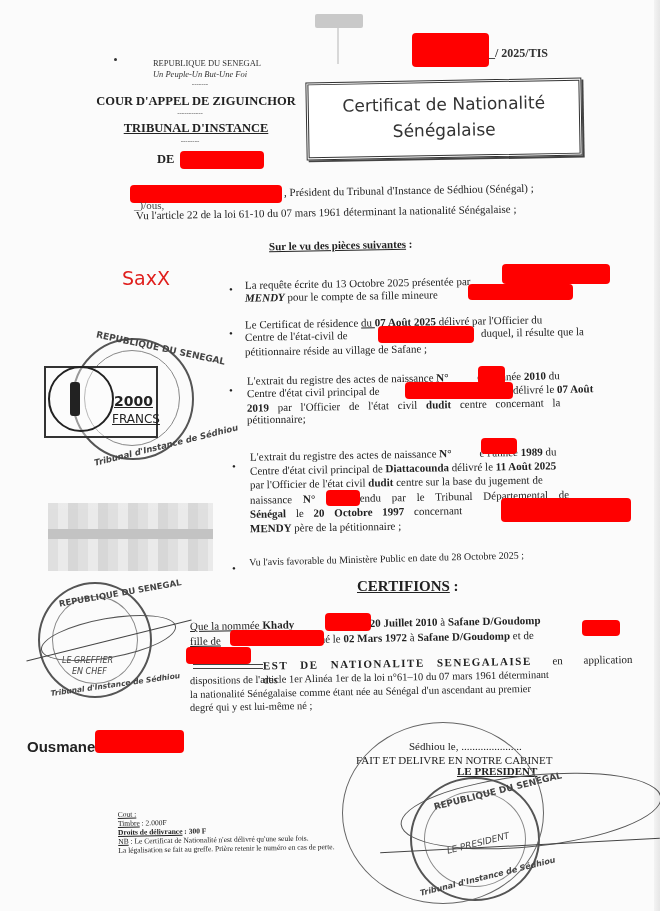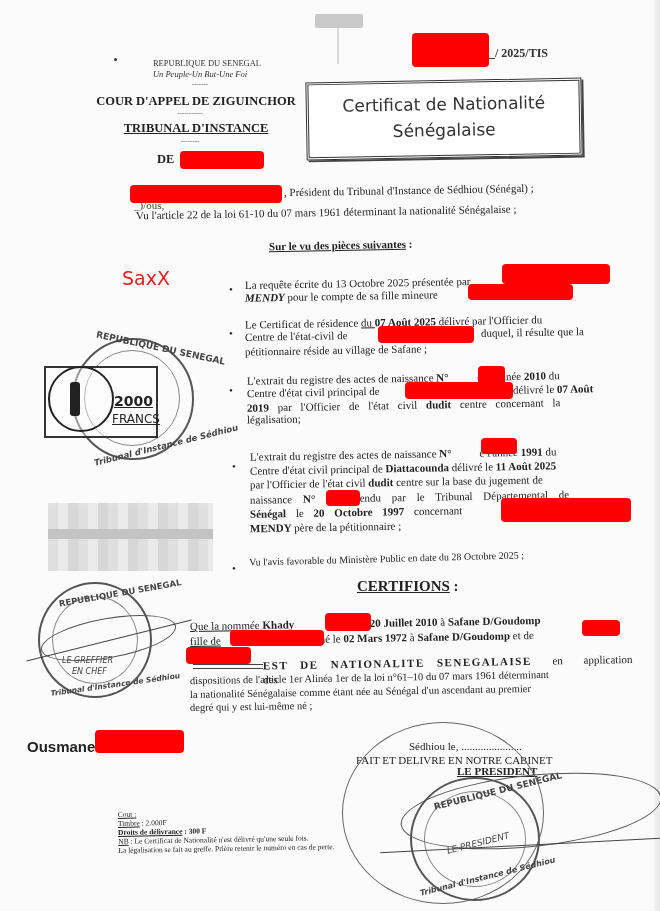--- a/index.html
+++ b/index.html
@@ -73,24 +73,24 @@
 <div class="abs para" style="left:481px;top:326px;transform:rotate(-1deg);">duquel, il résulte que la</div>
 <div class="abs para" style="left:245px;top:344px;transform:rotate(-1deg);">pétitionnaire réside au village de Safane ;</div>
 
 <div class="bullet" style="left:229px;top:384px;">•</div>
 <div class="abs para" style="left:247px;top:372px;transform:rotate(-1deg);"><span>L'extrait du registre des actes de naissance </span><b>N°</b><span style="display:inline-block;width:26px;"></span><span> de l'année </span><b>2010</b><span> du</span></div>
 <div class="redact" style="left:478px;top:366px;width:27px;height:19px;"></div>
 <div class="abs para" style="left:247px;top:386px;transform:rotate(-1deg);">Centre d'état civil principal de</div>
 <div class="redact" style="left:405px;top:382px;width:108px;height:17px;"></div>
 <div class="abs para" style="left:513px;top:383px;transform:rotate(-1deg);"><span>délivré le </span><b>07 Août</b></div>
 <div class="abs para" style="left:247px;top:399px;transform:rotate(-1deg);word-spacing:6px;"><b>2019</b><span> par l'Officier de l'état civil </span><b>dudit</b><span> centre concernant la</span></div>
-<div class="abs para" style="left:247px;top:413px;transform:rotate(-1deg);">légalisation;</div>
+<div class="abs para" style="left:247px;top:413px;transform:rotate(-1deg);">pétitionnaire;</div>
 
 <div class="bullet" style="left:232px;top:460px;">•</div>
-<div class="abs para" style="left:250px;top:448px;transform:rotate(-1deg);"><span>L'extrait du registre des actes de naissance </span><b>N°</b><span style="display:inline-block;width:28px;"></span><span>e l'année </span><b>1991</b><span> du</span></div>
+<div class="abs para" style="left:250px;top:448px;transform:rotate(-1deg);"><span>L'extrait du registre des actes de naissance </span><b>N°</b><span style="display:inline-block;width:28px;"></span><span>e l'année </span><b>1989</b><span> du</span></div>
 <div class="redact" style="left:481px;top:438px;width:36px;height:16px;"></div>
 <div class="abs para" style="left:250px;top:462px;transform:rotate(-1deg);"><span>Centre d'état civil principal de </span><b>Diattacounda</b><span> délivré le </span><b>11 Août 2025</b></div>
 <div class="abs para" style="left:250px;top:476px;transform:rotate(-1deg);"><span>par l'Officier de l'état civil </span><b>dudit</b><span> centre sur la base du jugement de</span></div>
 <div class="abs para" style="left:250px;top:491px;transform:rotate(-1deg);word-spacing:8px;"><span>naissance </span><b>N°</b><span style="display:inline-block;width:30px;"></span><span> rendu par le Tribunal Départemental de</span></div>
 <div class="redact" style="left:326px;top:490px;width:34px;height:16px;"></div>
 <div class="abs para" style="left:250px;top:506px;transform:rotate(-1deg);word-spacing:7px;"><b>Sénégal</b><span> le </span><b>20 Octobre 1997</b><span> concernant</span></div>
 <div class="redact" style="left:501px;top:498px;width:130px;height:24px;"></div>
 <div class="abs para" style="left:250px;top:521px;transform:rotate(-1deg);"><b>MENDY</b><span> père de la pétitionnaire ;</span></div>
 
 <div class="bullet" style="left:232px;top:562px;">•</div>

